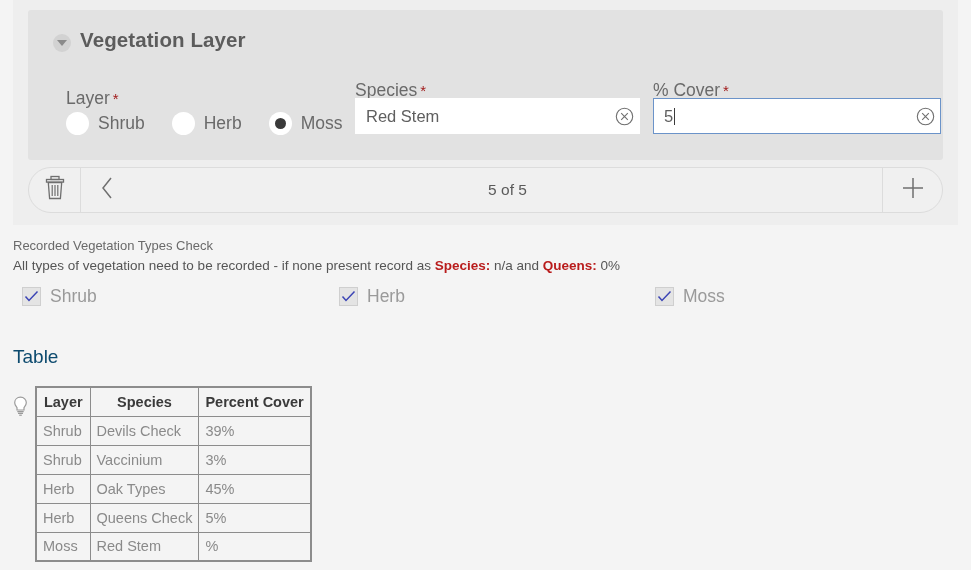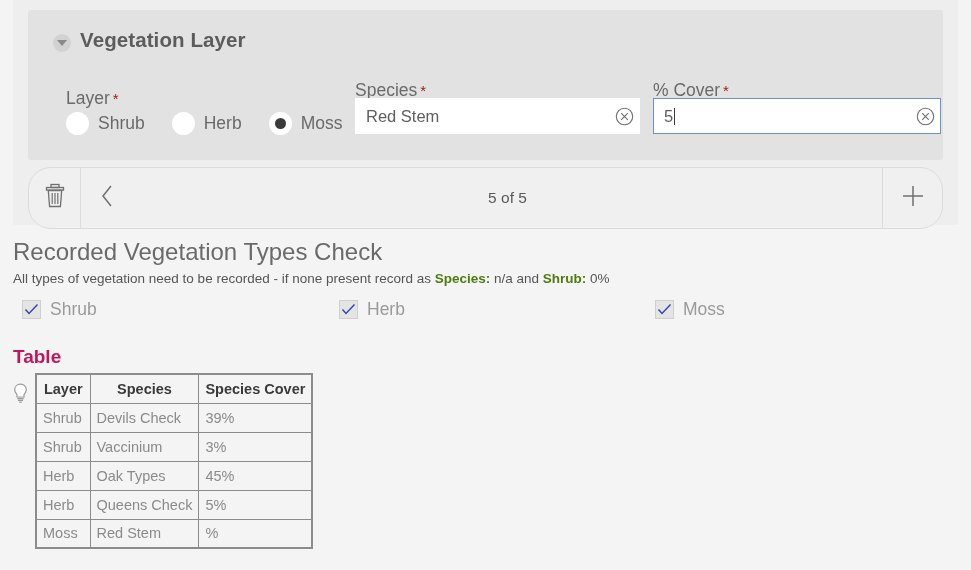--- a/index.html
+++ b/index.html
@@ -119,21 +119,21 @@
   .clear-btn {
     width: 30px; height: 100%;
     display: flex; align-items: center; justify-content: center;
     cursor: pointer; flex: 0 0 auto;
   }
 
   
   #pager-bar {
     position: absolute;
     left: 15px; top: 167px;
-    width: 915px; height: 62px;
+    width: 915px; height: 46px;
     background: #f0f0f0;
     border: 1px solid #dcdcdc;
     border-radius: 23px;
     display: flex; align-items: stretch;
   }
   #btn-delete {
     width: 52px;
     display: flex; align-items: center; justify-content: center;
     border-right: 1px solid #dcdcdc;
     cursor: pointer;
@@ -151,28 +151,28 @@
   #btn-add {
     width: 60px;
     display: flex; align-items: center; justify-content: center;
     border-left: 1px solid #dcdcdc;
     cursor: pointer;
   }
 
   
   #check-section { position: absolute; left: 13px; top: 238px; width: 945px; }
   #check-title {
-    font-size: 24px; color: #6a6a6a;
+    font-size: 13px; color: #6a6a6a;
     margin: 0 0 4px 0; font-weight: normal;
   }
   #check-desc {
     font-size: 13.5px; color: #555555;
     margin: 0 0 10px 0; line-height: 1.4;
   }
-  #check-desc b { font-weight: bold; color: #4d7c0f; }
+  #check-desc b { font-weight: bold; color: #b91c1c; }
 
   #checkbox-row {
     position: relative;
     height: 30px;
   }
   .check-item {
     position: absolute; top: 0;
     display: flex; align-items: center;
     cursor: pointer;
   }
@@ -184,21 +184,21 @@
     flex: 0 0 auto;
   }
   .check-label {
     font-size: 17.5px; color: #9a9a9a;
     margin-left: 9px; white-space: nowrap;
   }
 
   
   #table-section { position: absolute; left: 13px; top: 346px; }
   #table-title {
-    font-size: 19px; color: #be185d; margin: 0 0 5px 0; font-weight: bold;
+    font-size: 19px; color: #0c4a6e; margin: 0 0 18px 0; font-weight: normal;
   }
   #table-wrap { display: flex; align-items: flex-start; }
   #hint-icon { width: 22px; padding-top: 10px; flex: 0 0 auto; }
   table#veg-table {
     border-collapse: collapse;
     border: 2px solid #8c8c8c;
     background: #f4f4f4;
   }
   table#veg-table th, table#veg-table td {
     border: 1px solid #8c8c8c;
@@ -302,21 +302,21 @@
         <svg width="24" height="24" viewBox="0 0 24 24" aria-hidden="true">
           <path d="M12 2 L12 22 M2 12 L22 12" stroke="#6f6f6f" stroke-width="1.5"></path>
         </svg>
       </span>
     </div>
   </div>
 </div>
 
 <div id="check-section">
   <h2 id="check-title">Recorded Vegetation Types Check</h2>
-  <p id="check-desc"><span>All types of vegetation need to be recorded - if none present record as </span><b>Species:</b><span> n/a and </span><b>Shrub:</b><span> 0%</span></p>
+  <p id="check-desc"><span>All types of vegetation need to be recorded - if none present record as </span><b>Species:</b><span> n/a and </span><b>Queens:</b><span> 0%</span></p>
 
   <div id="checkbox-row">
     <div class="check-item" style="left:9px;">
       <span class="check-box">
         <svg width="15" height="13" viewBox="0 0 15 13" aria-hidden="true">
           <path d="M1.5 6.5 L5 10.5 L13.5 1.5" fill="none" stroke="#3b44b5" stroke-width="1.5"></path>
         </svg>
       </span>
       <span class="check-label">Shrub</span>
     </div>
@@ -347,21 +347,21 @@
         <path d="M7.5 1.2 C4 1.2 1.7 3.7 1.7 6.7 C1.7 8.9 3.1 10.3 4 11.6 L4 14 L11 14 L11 11.6 C11.9 10.3 13.3 8.9 13.3 6.7 C13.3 3.7 11 1.2 7.5 1.2 Z" fill="#ffffff" stroke="#9a9a9a" stroke-width="1.2"></path>
         <path d="M4.3 15.6 L10.7 15.6 M5 17.4 L10 17.4" stroke="#9a9a9a" stroke-width="1.2"></path>
         <path d="M6.2 19.2 L8.8 19.2" stroke="#9a9a9a" stroke-width="1.2"></path>
       </svg>
     </span>
     <table id="veg-table">
       <thead>
         <tr>
           <th>Layer</th>
           <th>Species</th>
-          <th>Species Cover</th>
+          <th>Percent Cover</th>
         </tr>
       </thead>
       <tbody>
         <tr>
           <td class="col-layer">Shrub</td>
           <td class="col-species">Devils Check</td>
           <td class="col-cover">39%</td>
         </tr>
         <tr>
           <td class="col-layer">Shrub</td>

